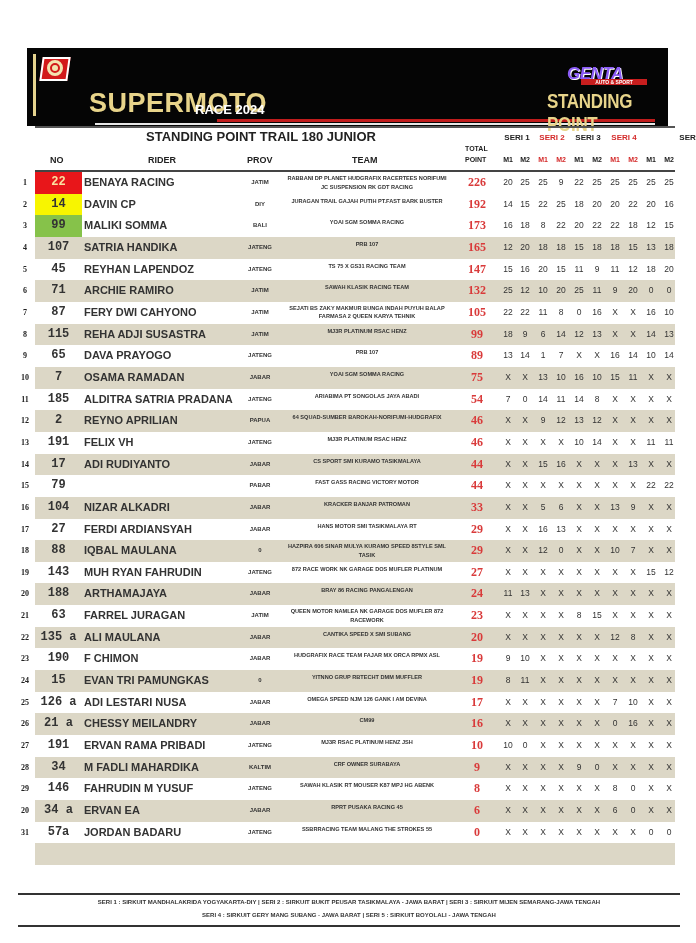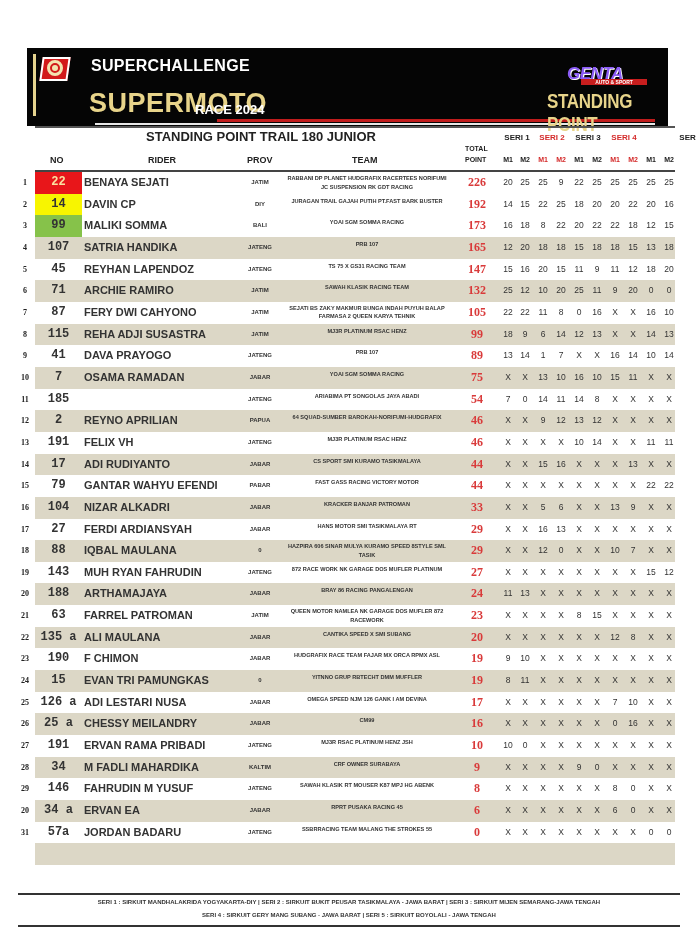--- a/index.html
+++ b/index.html
@@ -55,21 +55,20 @@
 </head>
 <body>
 
 <div class="banner">
   <div class="lbar"></div>
   <div class="logo">
     <div class="sq"></div>
       <div class="ring"></div>
       <div class="ring2"></div>
   </div>
-  <div class="b-t1">SUPERCHALLENGE</div>
   <div class="b-t2">SUPERMOTO</div>
   <div class="b-t3">RACE 2024</div>
   <div class="stripe-red"></div>
   <div class="stripe-white"></div>
   <div class="genta">
     <div class="gtxt">GENTA</div>
     <div class="gsub">AUTO &amp; SPORT</div>
   </div>
   <div class="standing">STANDING POINT</div>
 </div>
@@ -101,21 +100,21 @@
 <div class="mh" style="left:642px;">M1</div>
 <div class="mh" style="left:660px;">M2</div>
 
 <div class="hline"></div>
 
 <div class="rows" id="rows">
     <div class="row">
       <div class="bg"></div>
       <div class="rn">1</div>
       <div class="num r1">22</div>
-      <div class="rider">BENAYA SEJATI</div>
+      <div class="rider">BENAYA RACING</div>
       <div class="prov">JATIM</div>
       <div class="team">RABBANI DP PLANET HUDGRAFIX RACERTEES NORIFUMI JC SUSPENSION RK GDT RACING</div>
       <div class="total">226</div>
       <div class="sc" style="left:499px;">20</div>
       <div class="sc" style="left:516px;">25</div>
       <div class="sc" style="left:534px;">25</div>
       <div class="sc" style="left:552px;">9</div>
       <div class="sc" style="left:570px;">22</div>
       <div class="sc" style="left:588px;">25</div>
       <div class="sc" style="left:606px;">25</div>
@@ -252,21 +251,21 @@
       <div class="sc" style="left:570px;">12</div>
       <div class="sc" style="left:588px;">13</div>
       <div class="sc" style="left:606px;">X</div>
       <div class="sc" style="left:624px;">X</div>
       <div class="sc" style="left:642px;">14</div>
       <div class="sc" style="left:660px;">13</div>
     </div>
     <div class="row">
       <div class="bg"></div>
       <div class="rn">9</div>
-      <div class="num">41</div>
+      <div class="num">65</div>
       <div class="rider">DAVA PRAYOGO</div>
       <div class="prov">JATENG</div>
       <div class="team" style="top: 3px;">PRB 107</div>
       <div class="total">89</div>
       <div class="sc" style="left:499px;">13</div>
       <div class="sc" style="left:516px;">14</div>
       <div class="sc" style="left:534px;">1</div>
       <div class="sc" style="left:552px;">7</div>
       <div class="sc" style="left:570px;">X</div>
       <div class="sc" style="left:588px;">X</div>
@@ -291,20 +290,21 @@
       <div class="sc" style="left:588px;">10</div>
       <div class="sc" style="left:606px;">15</div>
       <div class="sc" style="left:624px;">11</div>
       <div class="sc" style="left:642px;">X</div>
       <div class="sc" style="left:660px;">X</div>
     </div>
     <div class="row">
       <div class="bg"></div>
       <div class="rn">11</div>
       <div class="num">185</div>
+      <div class="rider">ALDITRA SATRIA PRADANA</div>
       <div class="prov">JATENG</div>
       <div class="team" style="top: 3px;">ARIABIMA PT SONGOLAS JAYA ABADI</div>
       <div class="total">54</div>
       <div class="sc" style="left:499px;">7</div>
       <div class="sc" style="left:516px;">0</div>
       <div class="sc" style="left:534px;">14</div>
       <div class="sc" style="left:552px;">11</div>
       <div class="sc" style="left:570px;">14</div>
       <div class="sc" style="left:588px;">8</div>
       <div class="sc" style="left:606px;">X</div>
@@ -366,21 +366,20 @@
       <div class="sc" style="left:588px;">X</div>
       <div class="sc" style="left:606px;">X</div>
       <div class="sc" style="left:624px;">13</div>
       <div class="sc" style="left:642px;">X</div>
       <div class="sc" style="left:660px;">X</div>
     </div>
     <div class="row">
       <div class="bg"></div>
       <div class="rn">15</div>
       <div class="num">79</div>
-      <div class="rider">GANTAR WAHYU EFENDI</div>
       <div class="prov">PABAR</div>
       <div class="team" style="top: 3px;">FAST GASS RACING VICTORY MOTOR</div>
       <div class="total">44</div>
       <div class="sc" style="left:499px;">X</div>
       <div class="sc" style="left:516px;">X</div>
       <div class="sc" style="left:534px;">X</div>
       <div class="sc" style="left:552px;">X</div>
       <div class="sc" style="left:570px;">X</div>
       <div class="sc" style="left:588px;">X</div>
       <div class="sc" style="left:606px;">X</div>
@@ -480,21 +479,21 @@
       <div class="sc" style="left:588px;">X</div>
       <div class="sc" style="left:606px;">X</div>
       <div class="sc" style="left:624px;">X</div>
       <div class="sc" style="left:642px;">X</div>
       <div class="sc" style="left:660px;">X</div>
     </div>
     <div class="row">
       <div class="bg"></div>
       <div class="rn">21</div>
       <div class="num">63</div>
-      <div class="rider">FARREL PATROMAN</div>
+      <div class="rider">FARREL JURAGAN</div>
       <div class="prov">JATIM</div>
       <div class="team">QUEEN MOTOR NAMLEA NK GARAGE DOS MUFLER 872 RACEWORK</div>
       <div class="total">23</div>
       <div class="sc" style="left:499px;">X</div>
       <div class="sc" style="left:516px;">X</div>
       <div class="sc" style="left:534px;">X</div>
       <div class="sc" style="left:552px;">X</div>
       <div class="sc" style="left:570px;">8</div>
       <div class="sc" style="left:588px;">15</div>
       <div class="sc" style="left:606px;">X</div>
@@ -574,21 +573,21 @@
       <div class="sc" style="left:570px;">X</div>
       <div class="sc" style="left:588px;">X</div>
       <div class="sc" style="left:606px;">7</div>
       <div class="sc" style="left:624px;">10</div>
       <div class="sc" style="left:642px;">X</div>
       <div class="sc" style="left:660px;">X</div>
     </div>
     <div class="row alt">
       <div class="bg"></div>
       <div class="rn">26</div>
-      <div class="num">25 a</div>
+      <div class="num">21 a</div>
       <div class="rider">CHESSY MEILANDRY</div>
       <div class="prov">JABAR</div>
       <div class="team" style="top: 3px;">CM99</div>
       <div class="total">16</div>
       <div class="sc" style="left:499px;">X</div>
       <div class="sc" style="left:516px;">X</div>
       <div class="sc" style="left:534px;">X</div>
       <div class="sc" style="left:552px;">X</div>
       <div class="sc" style="left:570px;">X</div>
       <div class="sc" style="left:588px;">X</div>

